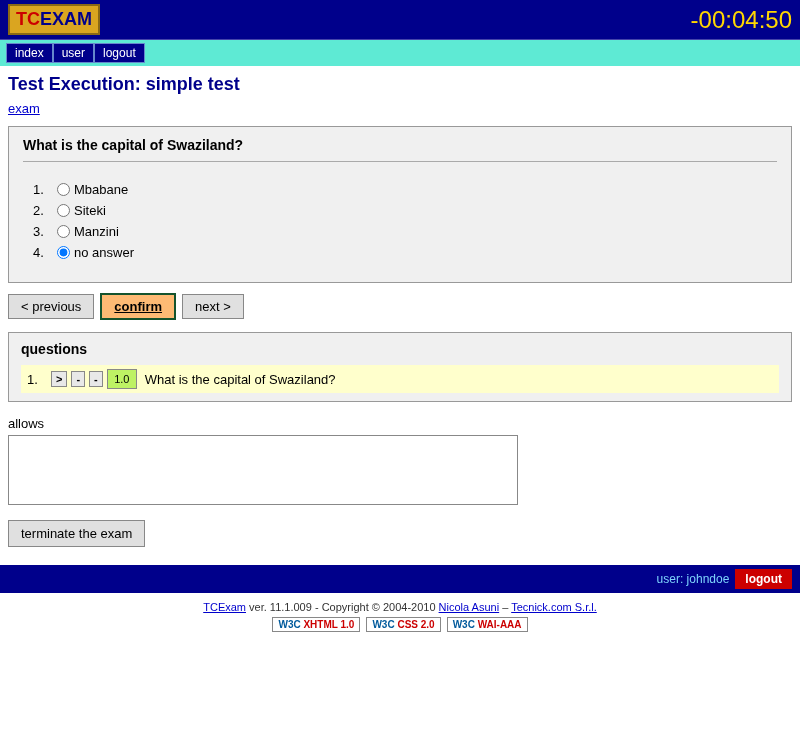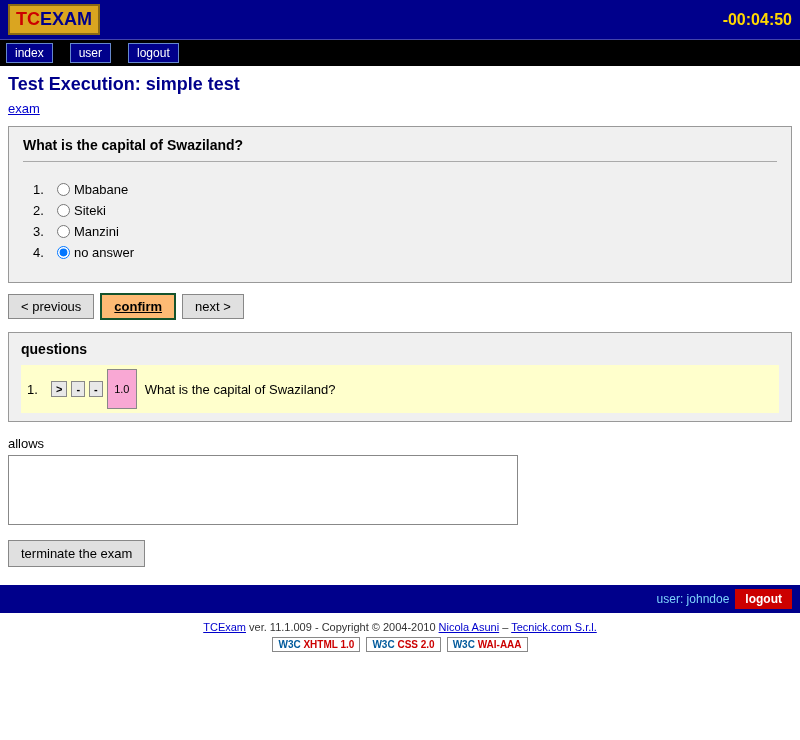--- a/index.html
+++ b/index.html
@@ -18,30 +18,30 @@
       padding: 3px 6px;
       font-weight: bold;
       font-size: 18px;
       color: #00008B;
       border: 2px solid #8B6914;
     }
     #logo span.tc { color: #CC0000; }
     #logo span.exam { color: #00008B; margin-top: 44px; }
     #timer {
       color: #FFD700;
-      font-size: 16px;
-      font-weight: bold;
+      font-size: 24px;
+      font-weight: normal;
     }
 
     
     #navbar {
-      background: #000000;
+      background: #5eead4;
       padding: 3px 6px;
       display: flex;
-      gap: 17px;
+      gap: 0;
       border-top: 1px solid #4444aa;
     }
     .nav-link {
       background: #00008B;
       border: 1px solid #6688cc;
       color: #fff;
       padding: 2px 8px;
       font-size: 12px;
       cursor: pointer;
       text-decoration: none;
@@ -142,23 +142,23 @@
     .q-btn {
       border: 1px solid #888;
       background: #e8e8e8;
       font-size: 11px;
       padding: 1px 4px;
       cursor: pointer;
       font-weight: bold;
     }
     .q-score {
       border: 1px solid #888;
-      background: #f9a8d4;
+      background: #bef264;
       font-size: 11px;
-      padding: 13px 4px;
+      padding: 3px 4px;
       min-width: 30px;
       text-align: center;
     }
     .q-text { font-size: 13px; margin-left: 4px; }
 
     
     #comment-section { margin-bottom: 12px; }
     #comment-label {
       font-size: 13px;
       font-weight: normal;

